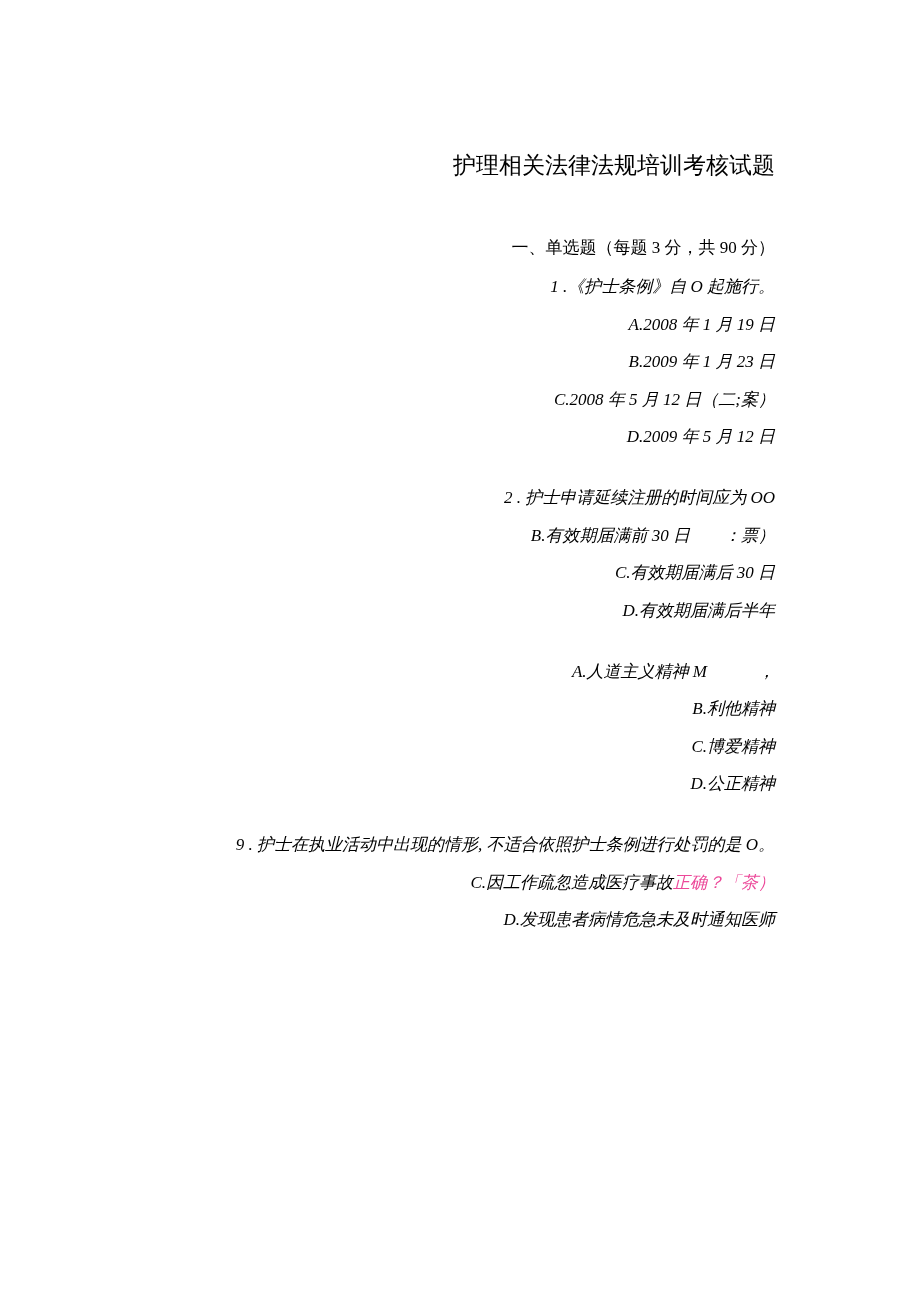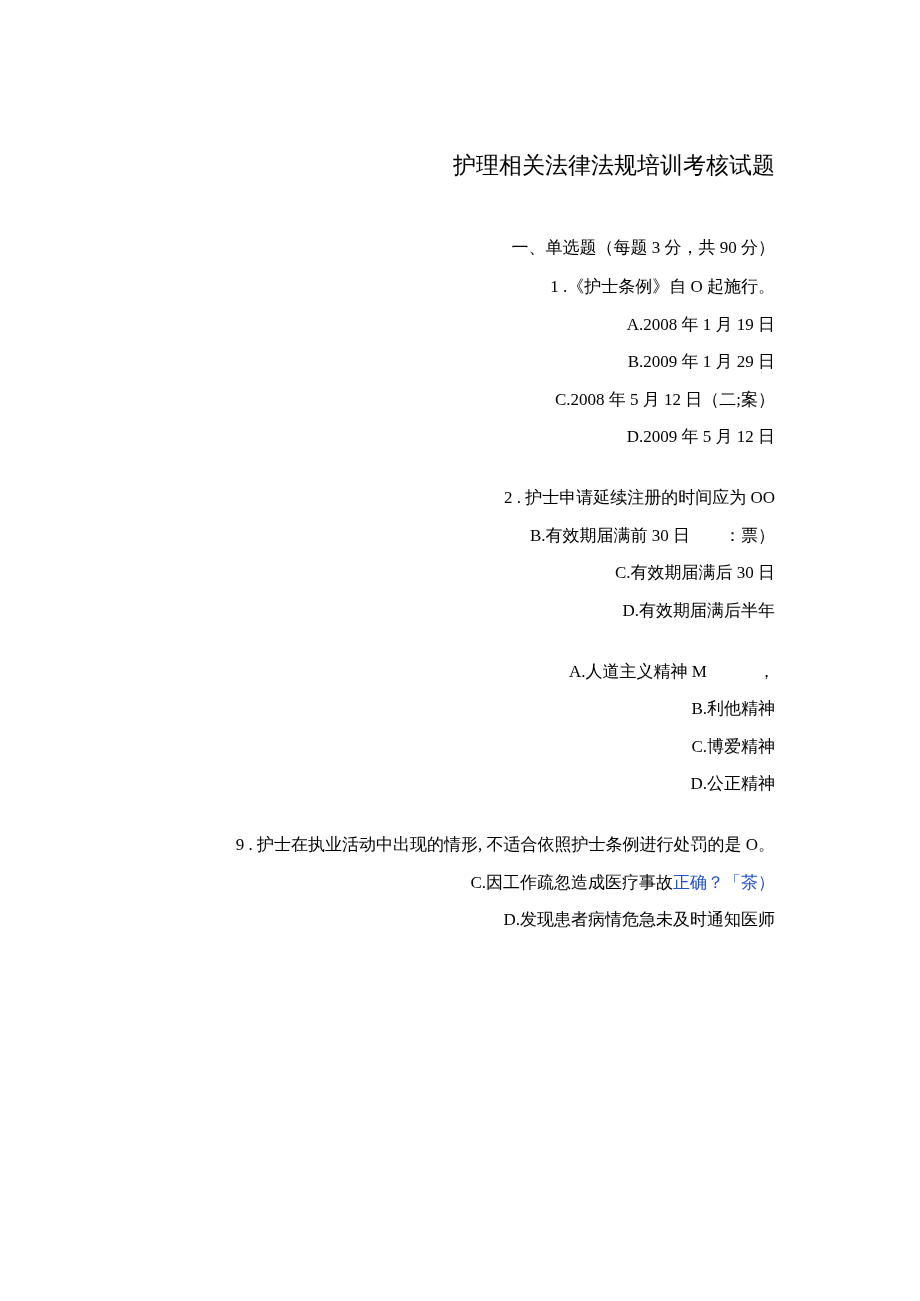--- a/index.html
+++ b/index.html
@@ -30,36 +30,37 @@
     .question-line {
       font-size: 17px;
       line-height: 2.2;
     }
     .option-line {
       font-size: 17px;
       line-height: 2.2;
     }
     .question-block {
       margin-bottom: 24px;
+      font-style: italic;
     }
     .highlight {
-      color: #1d4ed8;
+      color: #ec4899;
     }
   </style>
 </head>
 <body>
 
 <h1 class="title">护理相关法律法规培训考核试题</h1>
 
 <div class="section-header">一、单选题（每题 3 分，共 90 分）</div>
 
 <div class="question-block">
   <div class="question-line">1 .《护士条例》自 O 起施行。</div>
   <div class="option-line">A.2008 年 1 月 19 日</div>
-  <div class="option-line">B.2009 年 1 月 29 日</div>
+  <div class="option-line">B.2009 年 1 月 23 日</div>
   <div class="option-line">C.2008 年 5 月 12 日（二;案）</div>
   <div class="option-line">D.2009 年 5 月 12 日</div>
 </div>
 
 <div class="question-block">
   <div class="question-line">2  . 护士申请延续注册的时间应为 OO</div>
   <div class="option-line">B.有效期届满前 30 日  ：票）</div>
   <div class="option-line">C.有效期届满后 30 日</div>
   <div class="option-line">D.有效期届满后半年</div>
 </div>

